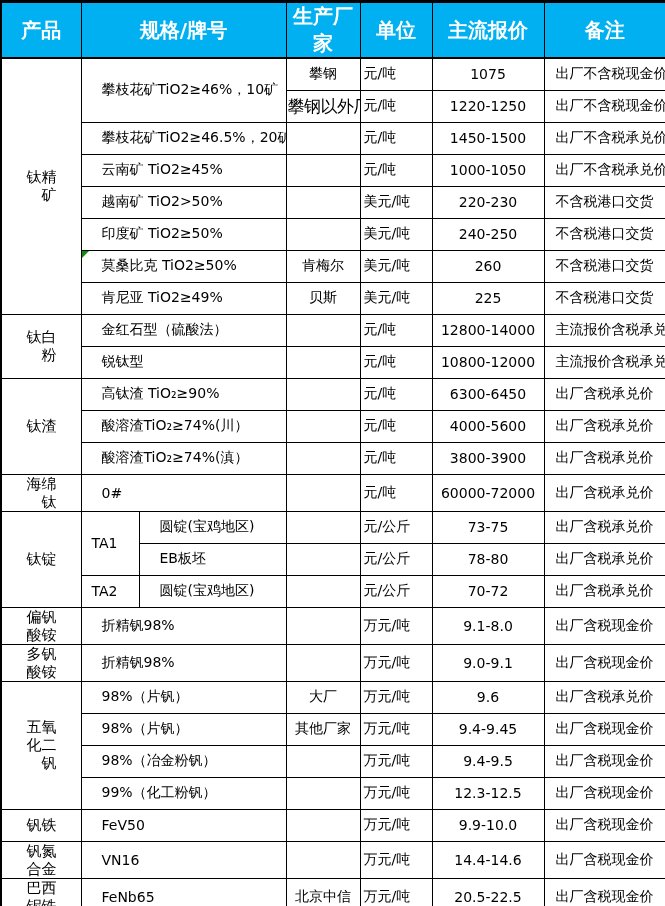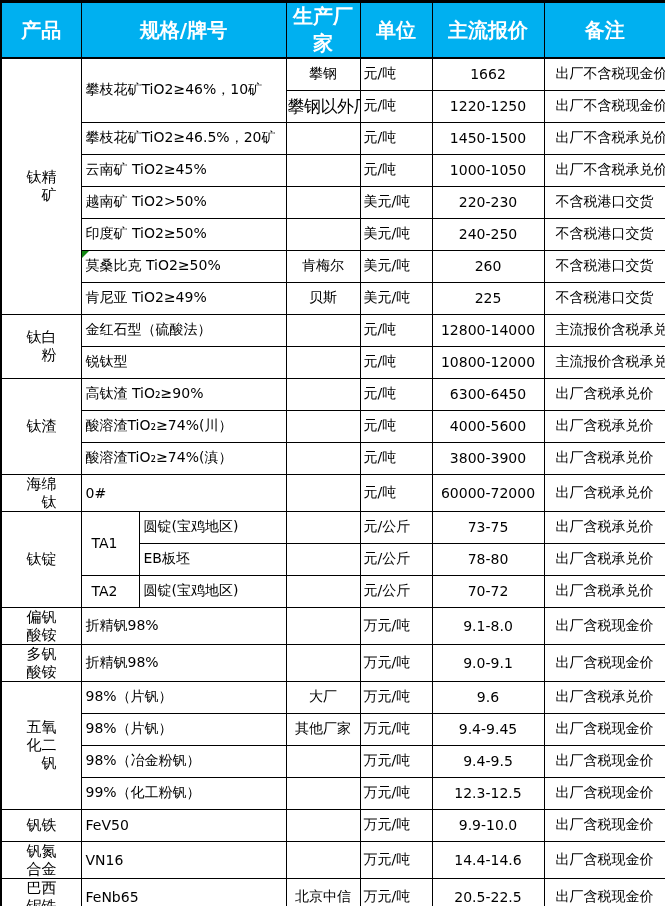--- a/index.html
+++ b/index.html
@@ -37,21 +37,21 @@
     vertical-align: middle;
   }
   td.product {
     text-align: right;
     padding: 0 24px;
     white-space: normal;
     line-height: 1.2;
     font-size: 15px;
   }
   td.grade  { text-align: left; padding-left: 10px; }
-  td.spec   { text-align: left; position: relative; padding-left: 4px; }
+  td.spec   { text-align: left; position: relative; padding-left: 20px; }
   td.maker  { text-align: center; padding: 0 1px; }
   td.maker.small { font-size: 17px; letter-spacing: -0.5px; }
   td.unit   { text-align: left; padding-left: 3px; margin-left: 41px; }
   td.price  { text-align: center; }
   td.note   { text-align: left; padding-left: 11px; }
   .flag {
     position: absolute;
     top: 0; left: 0;
     width: 0; height: 0;
     border-top: 7px solid var(--flag, #128712);
@@ -80,21 +80,21 @@
       <th>主流报价</th>
       <th>备注</th>
     </tr>
   </thead>
   <tbody>
       <tr>
         <td class="product" rowspan="8">钛精矿</td>
         <td class="spec" colspan="2" rowspan="2">攀枝花矿TiO2≥46%，10矿</td>
         <td class="maker">攀钢</td>
         <td class="unit">元/吨</td>
-        <td class="price">1662</td>
+        <td class="price">1075</td>
         <td class="note">出厂不含税现金价</td>
       </tr>
       <tr>
         <td class="maker small">攀钢以外厂家</td>
         <td class="unit">元/吨</td>
         <td class="price">1220-1250</td>
         <td class="note">出厂不含税现金价</td>
       </tr>
       <tr>
         <td class="spec" colspan="2">攀枝花矿TiO2≥46.5%，20矿</td>

